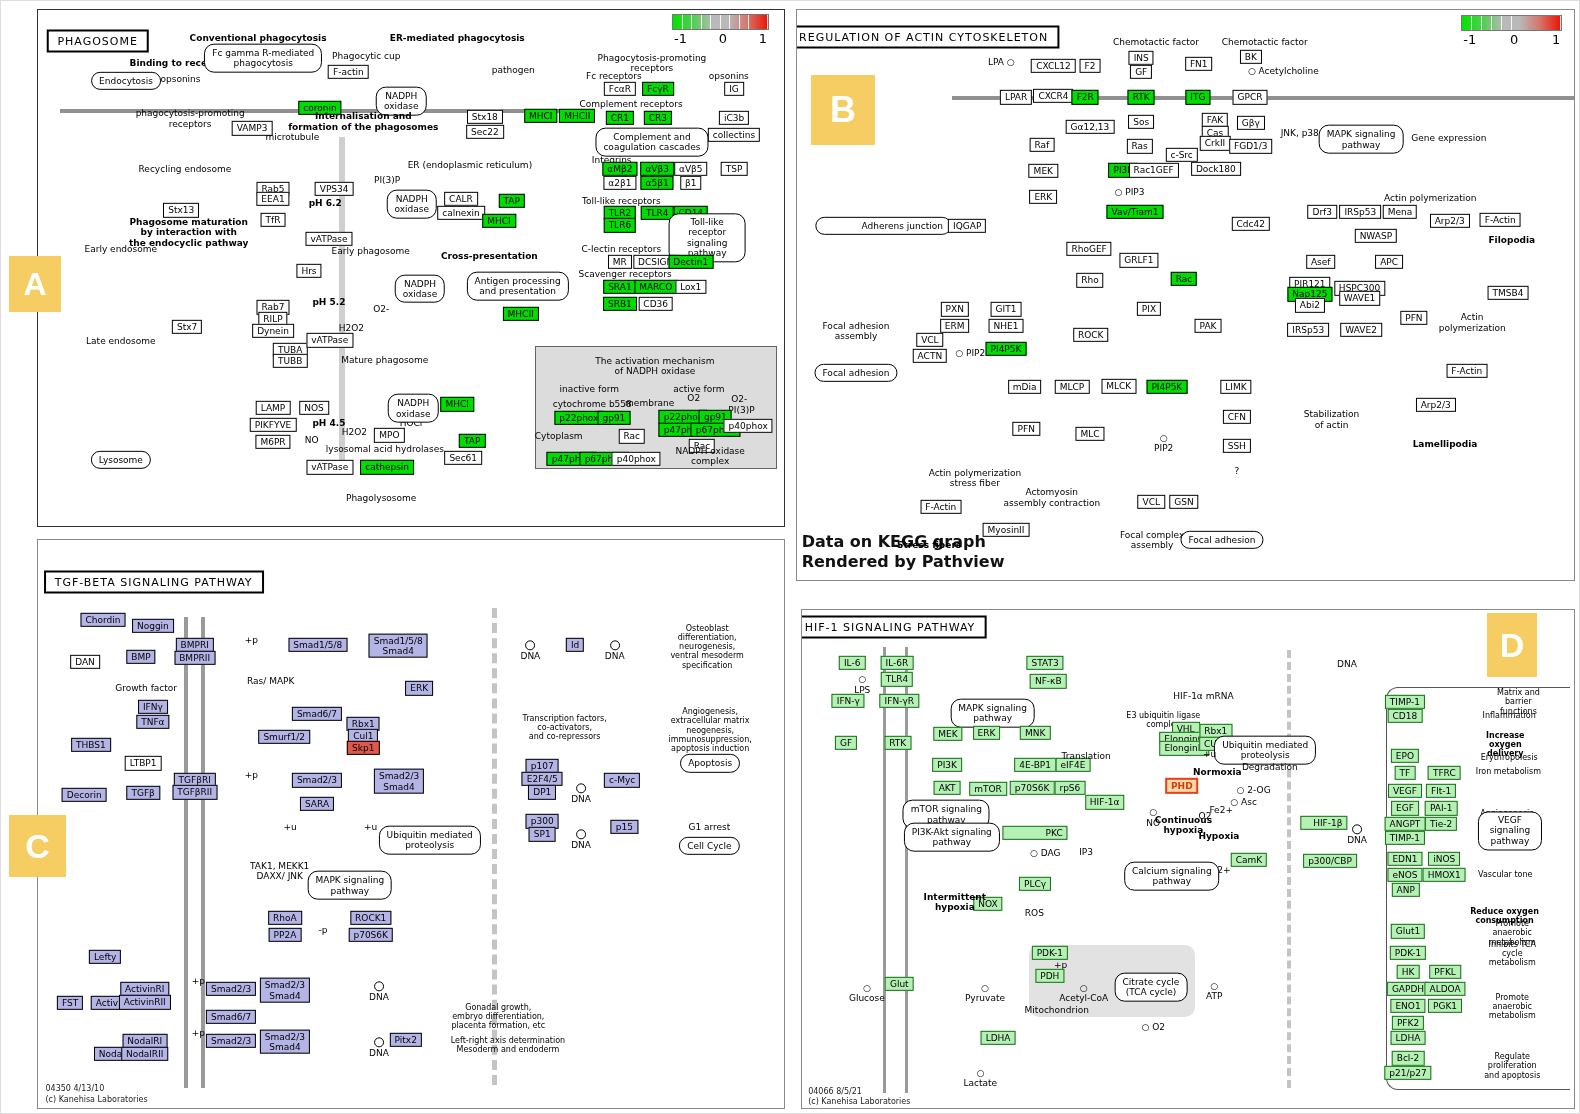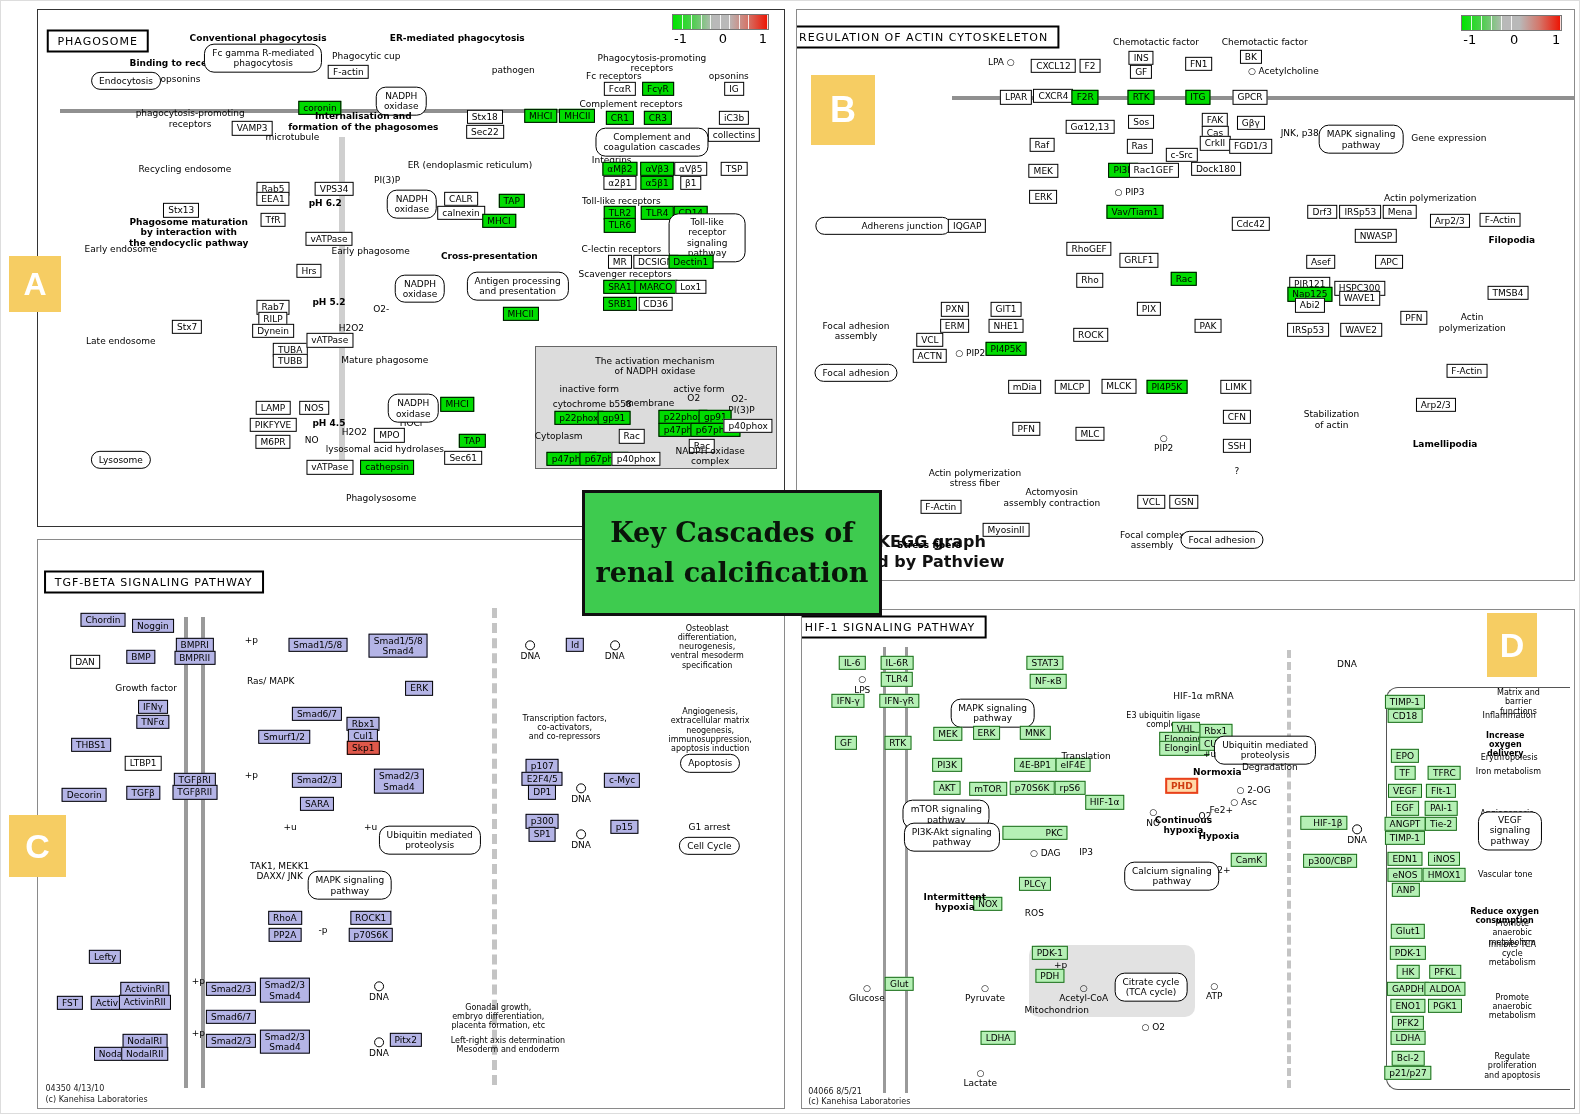--- a/index.html
+++ b/index.html
@@ -588,21 +588,19 @@
         <div class="node t-dgreen" style="left: 78.5%; top: 85.9%;">LDHA</div>
         <div class="node t-stext" style="left: 92%; top: 79.7%;">Promote anaerobic
 metabolism</div>
         <div class="node t-dgreen" style="left: 78.5%; top: 90%;">Bcl-2</div>
         <div class="node t-dgreen" style="left: 78.5%; top: 93%;">p21/p27</div>
         <div class="node t-stext" style="left: 92%; top: 91.6%;">Regulate proliferation
 and apoptosis</div>
       </div>
   </div>
 
-  <div id="overlay">Key Cascades of
-renal calcification</div>
 
   <div class="badge" style="left:8px;top:255px;width:52px;height:56px;">A</div>
   <div class="badge" style="left:810px;top:74px;width:64px;height:70px;font-size:36px;">B</div>
   <div class="badge" style="left:8px;top:814px;width:57px;height:62px;font-size:34px;">C</div>
   <div class="badge" style="left:1486px;top:612px;width:50px;height:64px;font-size:34px;">D</div>
 
 </div>
 
 </body></html>

